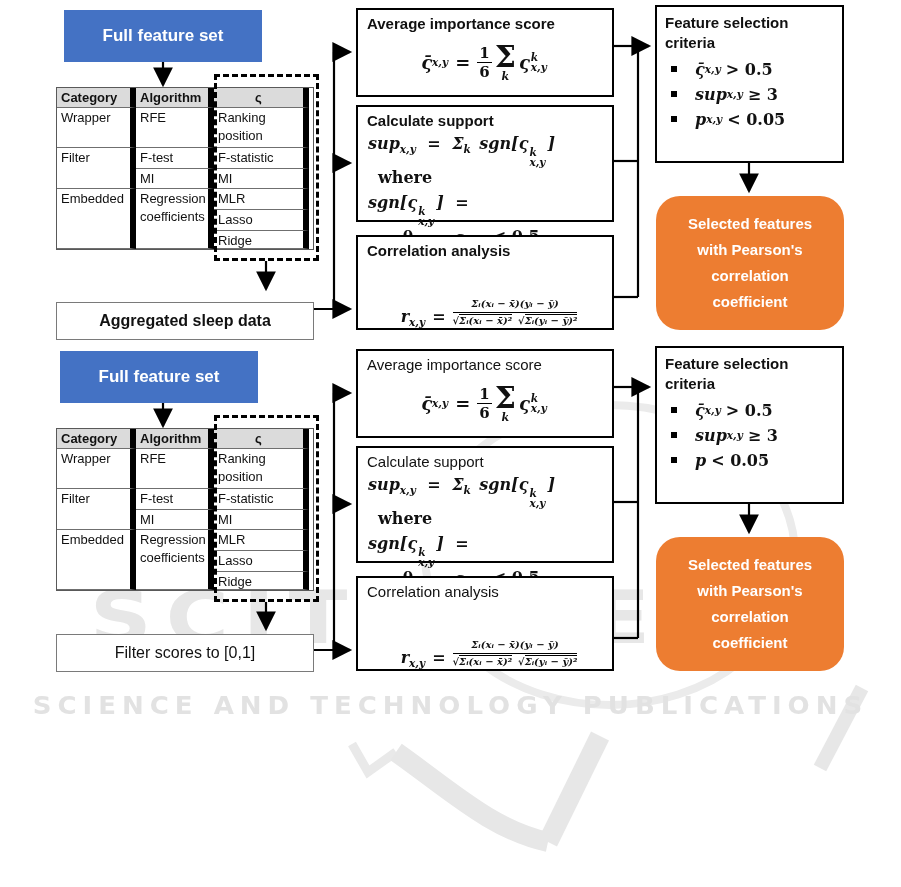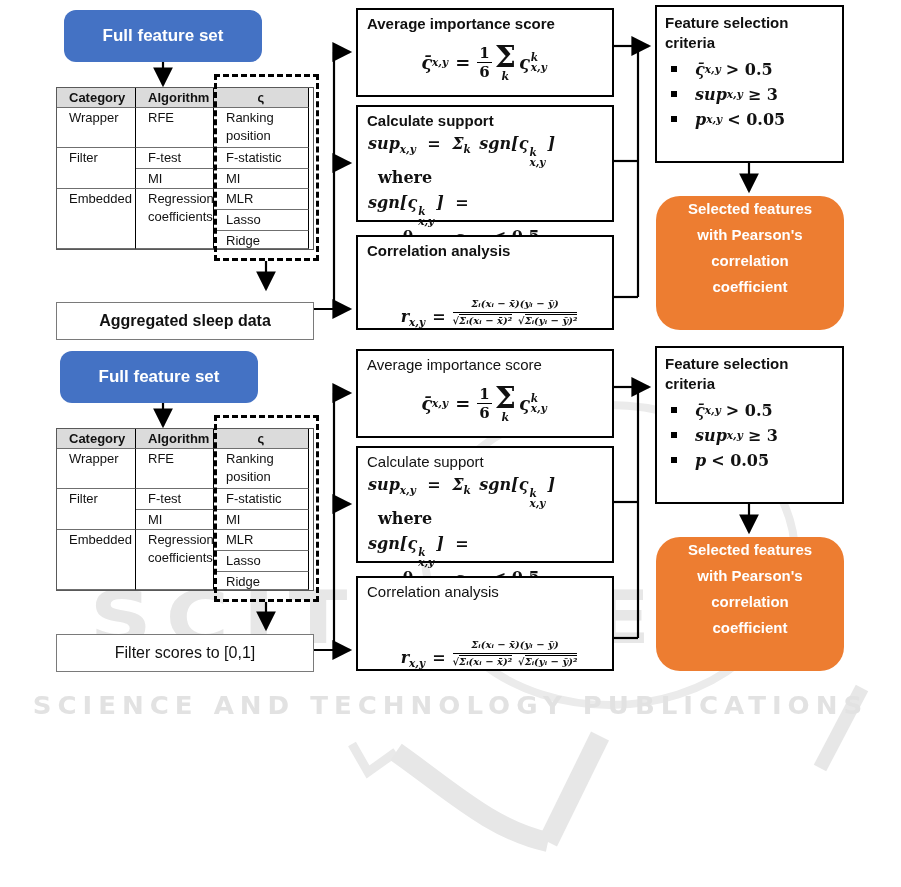--- a/index.html
+++ b/index.html
@@ -10,44 +10,44 @@
   #wm{position:absolute;inset:0;z-index:0}
   .wm-big{position:absolute;top:576px;left:-4px;width:910px;text-align:center;white-space:nowrap;
           font-family:"DejaVu Sans",sans-serif;font-weight:800;font-size:86px;letter-spacing:14px;
           color:#e7e7e7;transform:scaleY(.84);transform-origin:top}
   .wm-small{position:absolute;top:691px;left:0;width:901px;text-align:center;white-space:nowrap;
           font-family:"DejaVu Sans",sans-serif;font-weight:800;font-size:26px;letter-spacing:6px;
           color:#e2e2e2;transform:scaleY(.95);transform-origin:top}
   
   #wires{position:absolute;inset:0;z-index:1}
   
-  .blue{width:198px;height:52px;background:#4472c4;border-radius:12px;color:#fff;font-weight:700;
+  .blue{width:198px;height:52px;background:#4472c4;border-radius:0;color:#fff;font-weight:700;
         font-size:17px;display:flex;align-items:center;justify-content:center;z-index:2}
   .src{left:56px;width:258px;height:38px;border:1.5px solid #7a7a7a;background:#fff;z-index:2;
        display:flex;align-items:center;justify-content:center;font-size:16px;box-sizing:border-box}
   .bold{font-weight:700}
   .fbox{left:356px;width:258px;border:2px solid #000;background:#fff;z-index:2;box-sizing:border-box;
         display:flex;flex-direction:column}
   .ftitle{font-size:15px;padding:5px 0 0 9px;line-height:1.25}
   .tbold .ftitle{font-weight:700}
   .dash{width:105px;height:187px;border:3px dashed #000;z-index:3;background:transparent;box-sizing:border-box}
   .crit{left:655px;width:189px;height:158px;border:2px solid #000;background:#fff;z-index:2;
         padding:6px 6px 0 8px;box-sizing:border-box}
   .crit-title{font-weight:700;font-size:15px;line-height:1.35;width:130px}
   .crit-row{display:flex;align-items:center;margin-top:6px}
   .sqbullet{width:6px;height:6px;background:#000;margin:0 18px 0 6px;flex:none}
   .orange{left:656px;width:188px;height:134px;border-radius:24px;background:#ed7d31;color:#fff;
         font-weight:700;font-size:15px;line-height:26px;text-align:center;z-index:2;
-        display:flex;flex-direction:column;align-items:center;}
+        display:flex;flex-direction:column;align-items:center;justify-content:center}
   
   .tbl{width:256px;display:grid;grid-template-columns:79px 78px 95px;
        grid-template-rows:20px 40px 21px 20px 21px 21px 18px;
        border:1px solid #595959;background:#fff;z-index:2;font-size:13px}
-  .tbl>div{border-right:1px solid #000000;border-bottom:1px solid #6f6f6f;background:#fff;
-       padding:1px 12px;line-height:18px;box-sizing:border-box;overflow:hidden}
+  .tbl>div{border-right:6px solid #000000;border-bottom:1px solid #6f6f6f;background:#fff;
+       padding:1px 4px;line-height:18px;box-sizing:border-box;overflow:hidden}
   .tbl .hd{background:#dbdbdb;font-weight:700}
   .tbl .ctr{text-align:center}
   
   .mi,.crest{font-family:"DejaVu Serif",serif;font-weight:600}
   .mi{font-style:italic}
   .sub{font-family:"DejaVu Serif",serif;font-style:italic;font-weight:600;font-size:10.5px;vertical-align:-4px}
   .supsub{display:inline-flex;flex-direction:column;line-height:1;font-size:10.5px;vertical-align:-7px;
           font-family:"DejaVu Serif",serif;font-style:italic;font-weight:600;margin:0 2px 0 1px}
   .rel{font-family:"DejaVu Serif",serif;font-weight:600;margin:0 7px;font-style:normal}
   .frac{display:inline-block;text-align:center;font-family:"DejaVu Serif",serif;font-weight:700;

